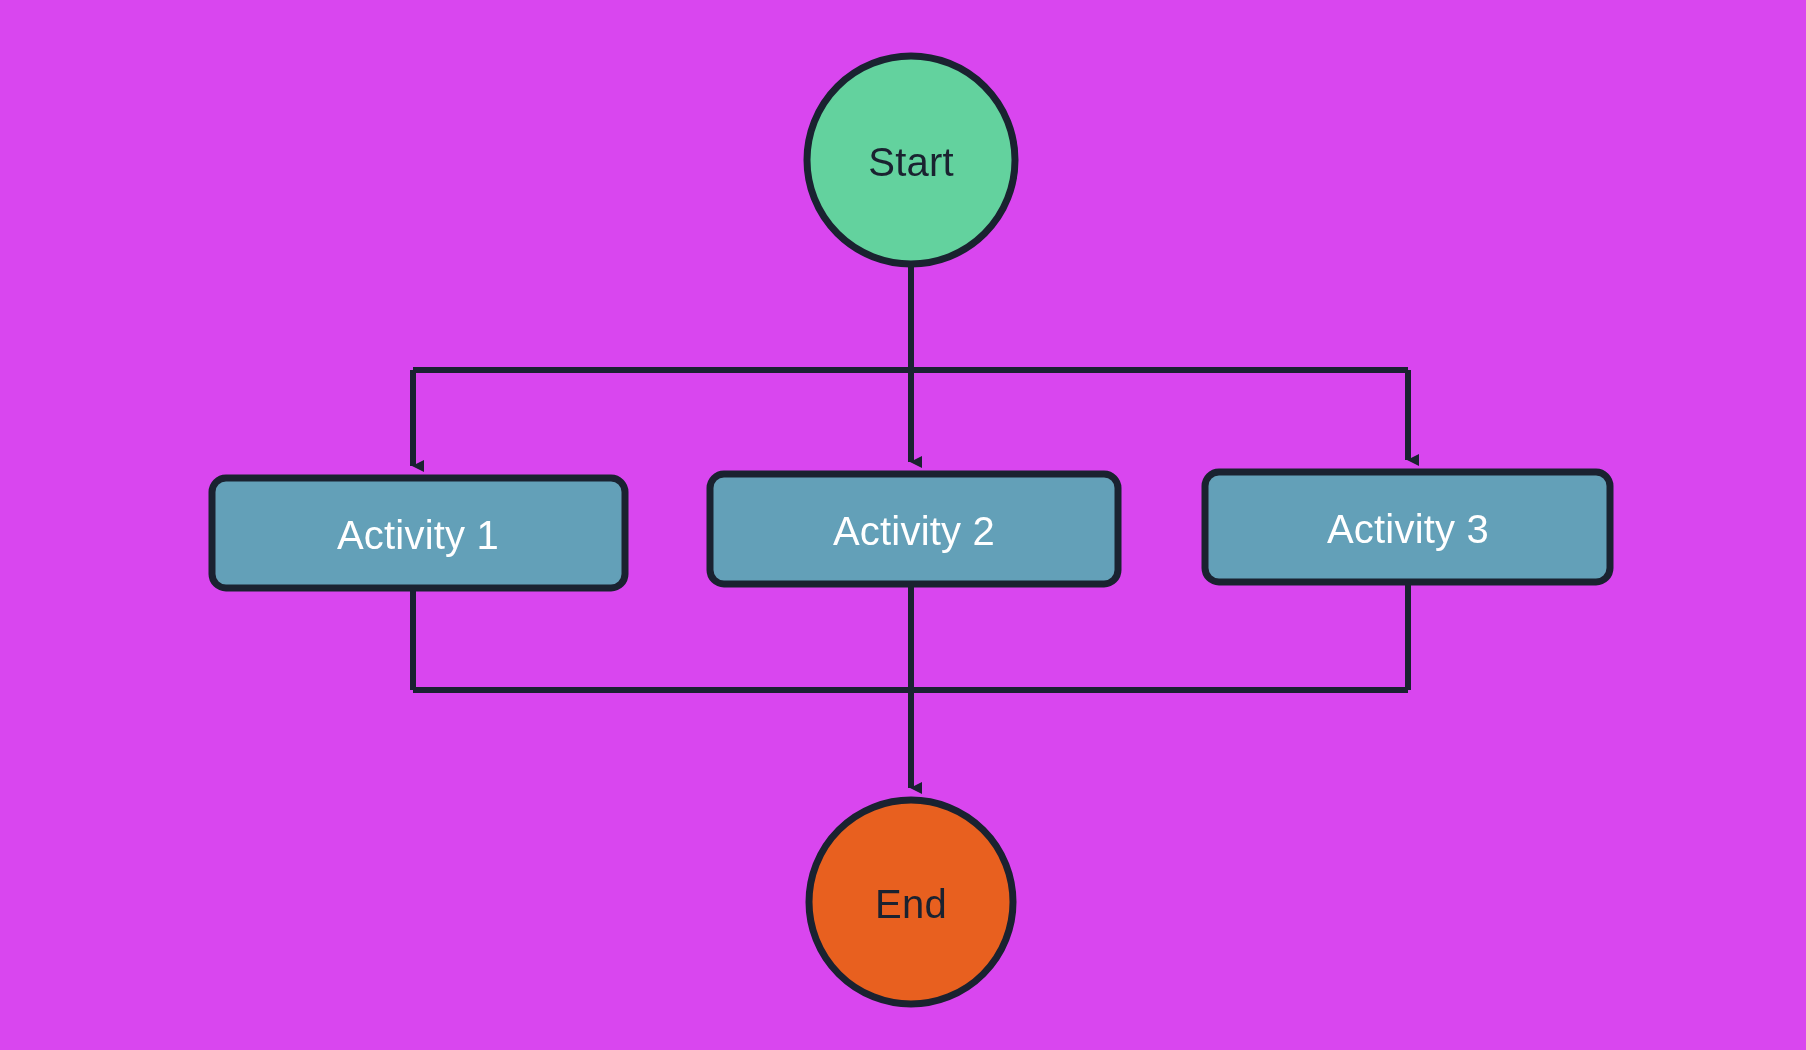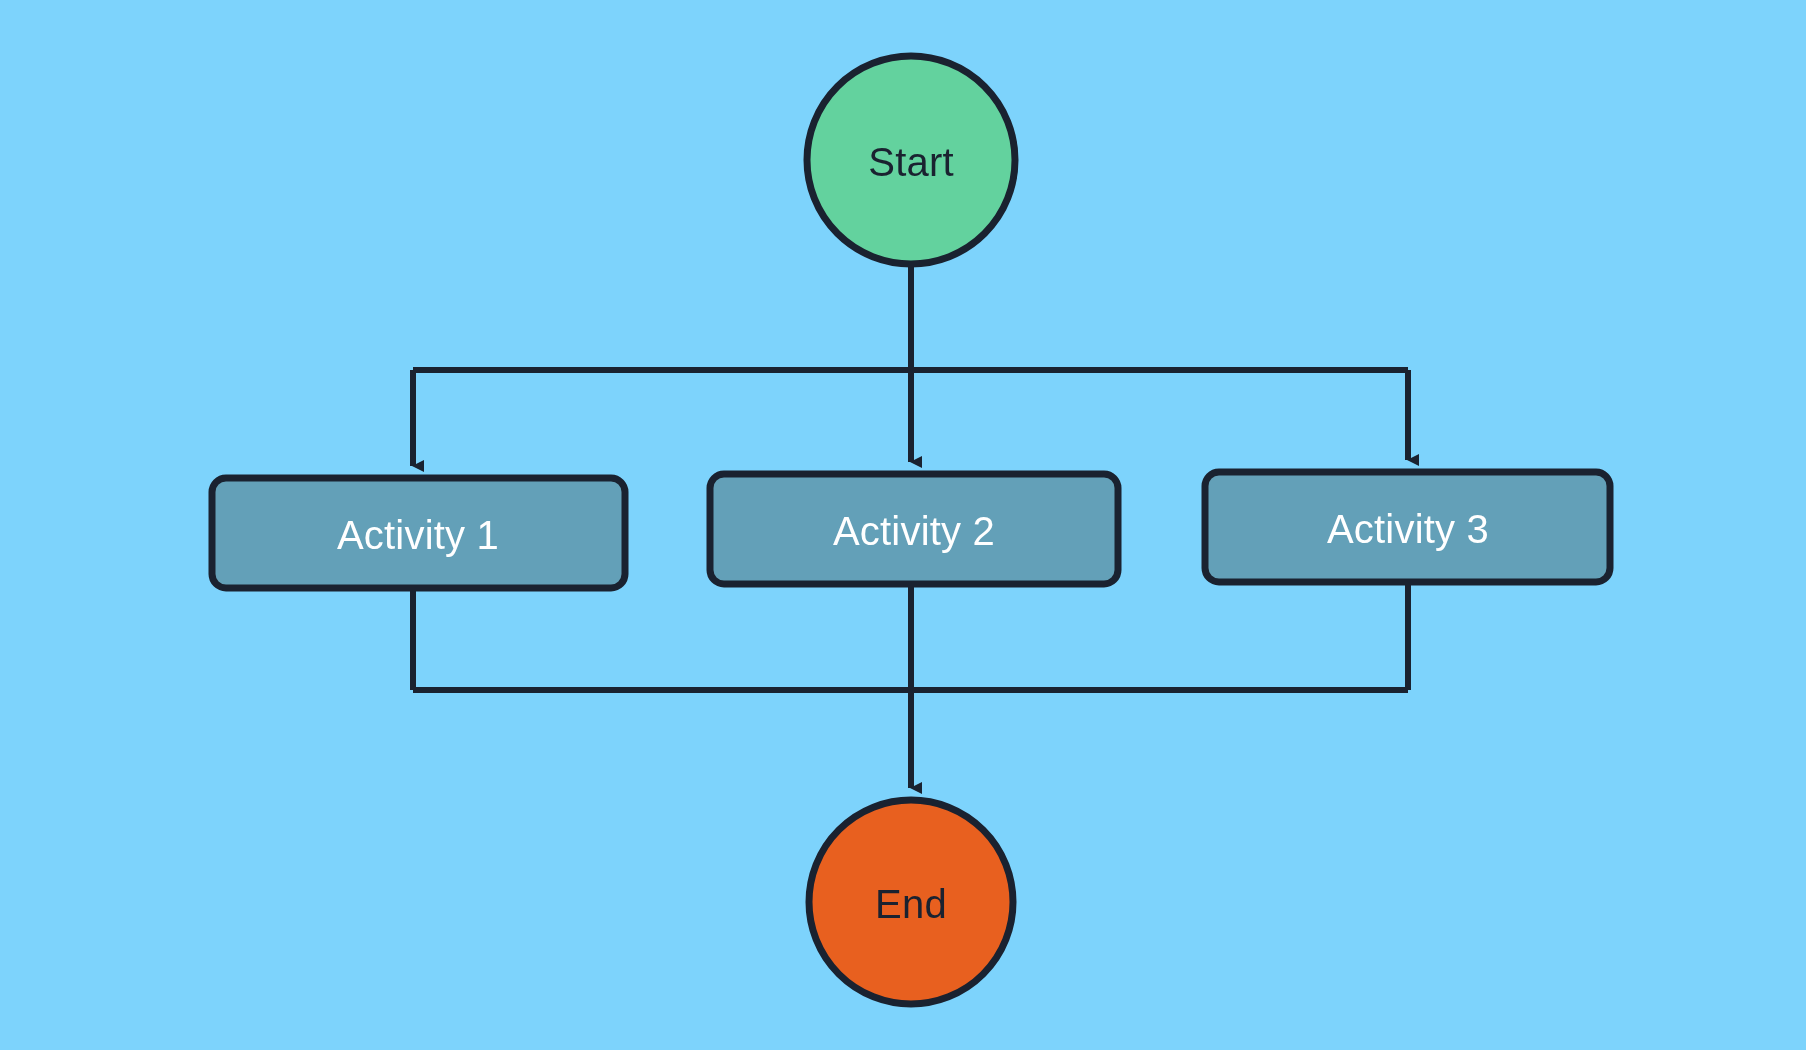--- a/index.html
+++ b/index.html
@@ -7,21 +7,21 @@
     padding: 0;
     background: #ffffff;
   }
   body {
     font-family: "Liberation Sans", sans-serif;
   }
   #canvas {
     position: relative;
     width: 1806px;
     height: 1050px;
-    background: #7dd3fc;
+    background: #d946ef;
     overflow: hidden;
   }
   #flow-svg {
     position: absolute;
     top: 0;
     left: 0;
     width: 1806px;
     height: 1050px;
   }
   .node-label {

